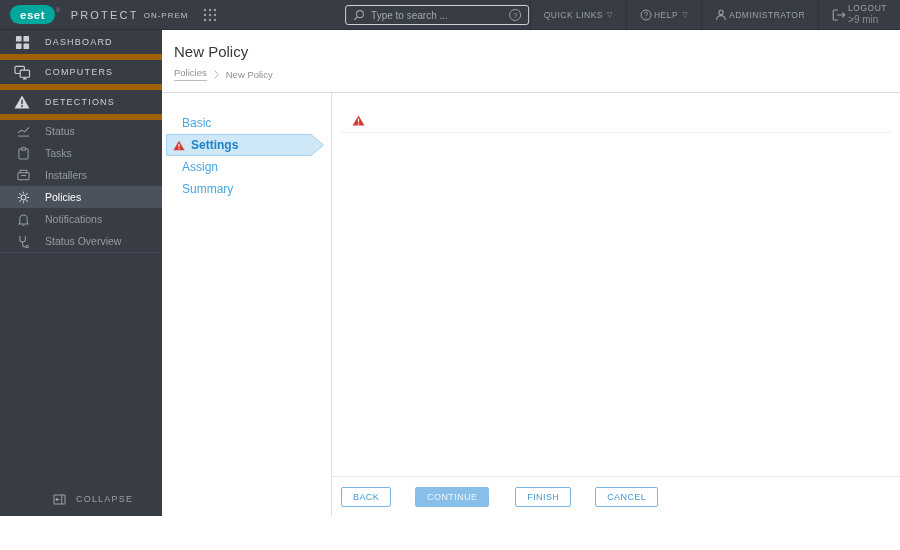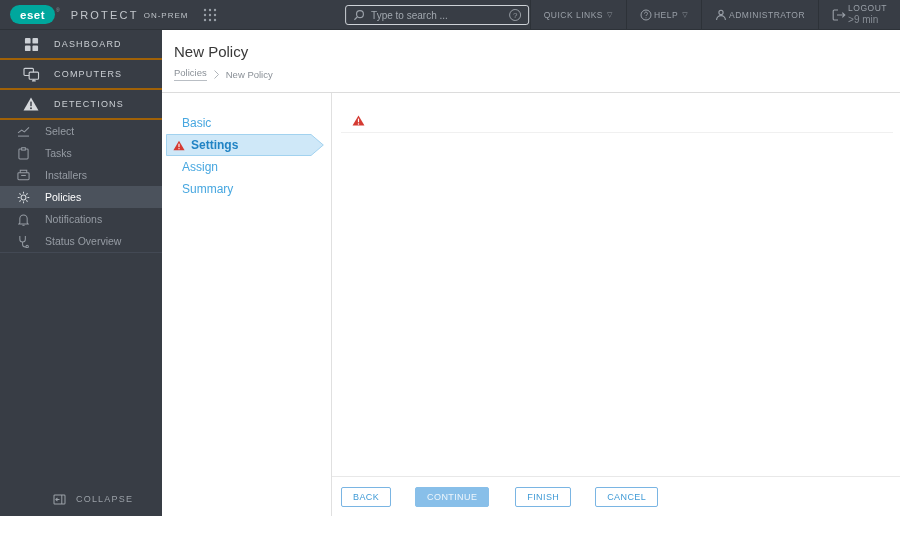--- a/index.html
+++ b/index.html
@@ -49,21 +49,21 @@
   .logout-timer { font-size:10px; color:#878d95; letter-spacing:0; }
 
   
   .body-row { display:flex; flex:1; min-height:0; }
 
   
   .sidebar {
     width:162px; flex:0 0 162px; background:#383d45;
     display:flex; flex-direction:column; color:#969ca4;
   }
-  .nav-primary .nav-item { height:30px; border-bottom:2px solid #a16207;padding-left:9px; }
+  .nav-primary .nav-item { height:30px; border-bottom:6px solid #a16207; }
   .nav-item {
     display:flex; align-items:center; cursor:pointer;
   }
   .nav-item .ico { width:18px; margin-left:13px; display:flex; justify-content:center; align-items:center; }
   .nav-item .lbl-primary {
     margin-left:14px; font-size:9px; letter-spacing:1.2px; color:#ccd0d5;
   }
   .nav-secondary { }
   .nav-secondary .nav-item { height:22px; }
   .nav-secondary .ico { width:14px; margin-left:16px; color:#969ca4; }
@@ -242,21 +242,21 @@
       </div>
 
       <div class="nav-secondary">
         <div class="nav-item">
           <span class="ico">
             <svg width="13" height="11" viewBox="0 0 14 12" fill="none" stroke="currentColor" stroke-width="1.1">
               <path d="M1 7.5 L5 4.5 L8 6.5 L13 1.5"></path>
                 <path d="M1 11 h12"></path>
             </svg>
           </span>
-          <span class="lbl">Select</span>
+          <span class="lbl">Status</span>
         </div>
         <div class="nav-item">
           <span class="ico">
             <svg width="11" height="13" viewBox="0 0 12 14" fill="none" stroke="currentColor" stroke-width="1.1">
               <rect x="1" y="2" width="10" height="11" rx="1"></rect>
               <rect x="4" y=".7" width="4" height="2.6" fill="#383d45"></rect>
             </svg>
           </span>
           <span class="lbl">Tasks</span>
         </div>

